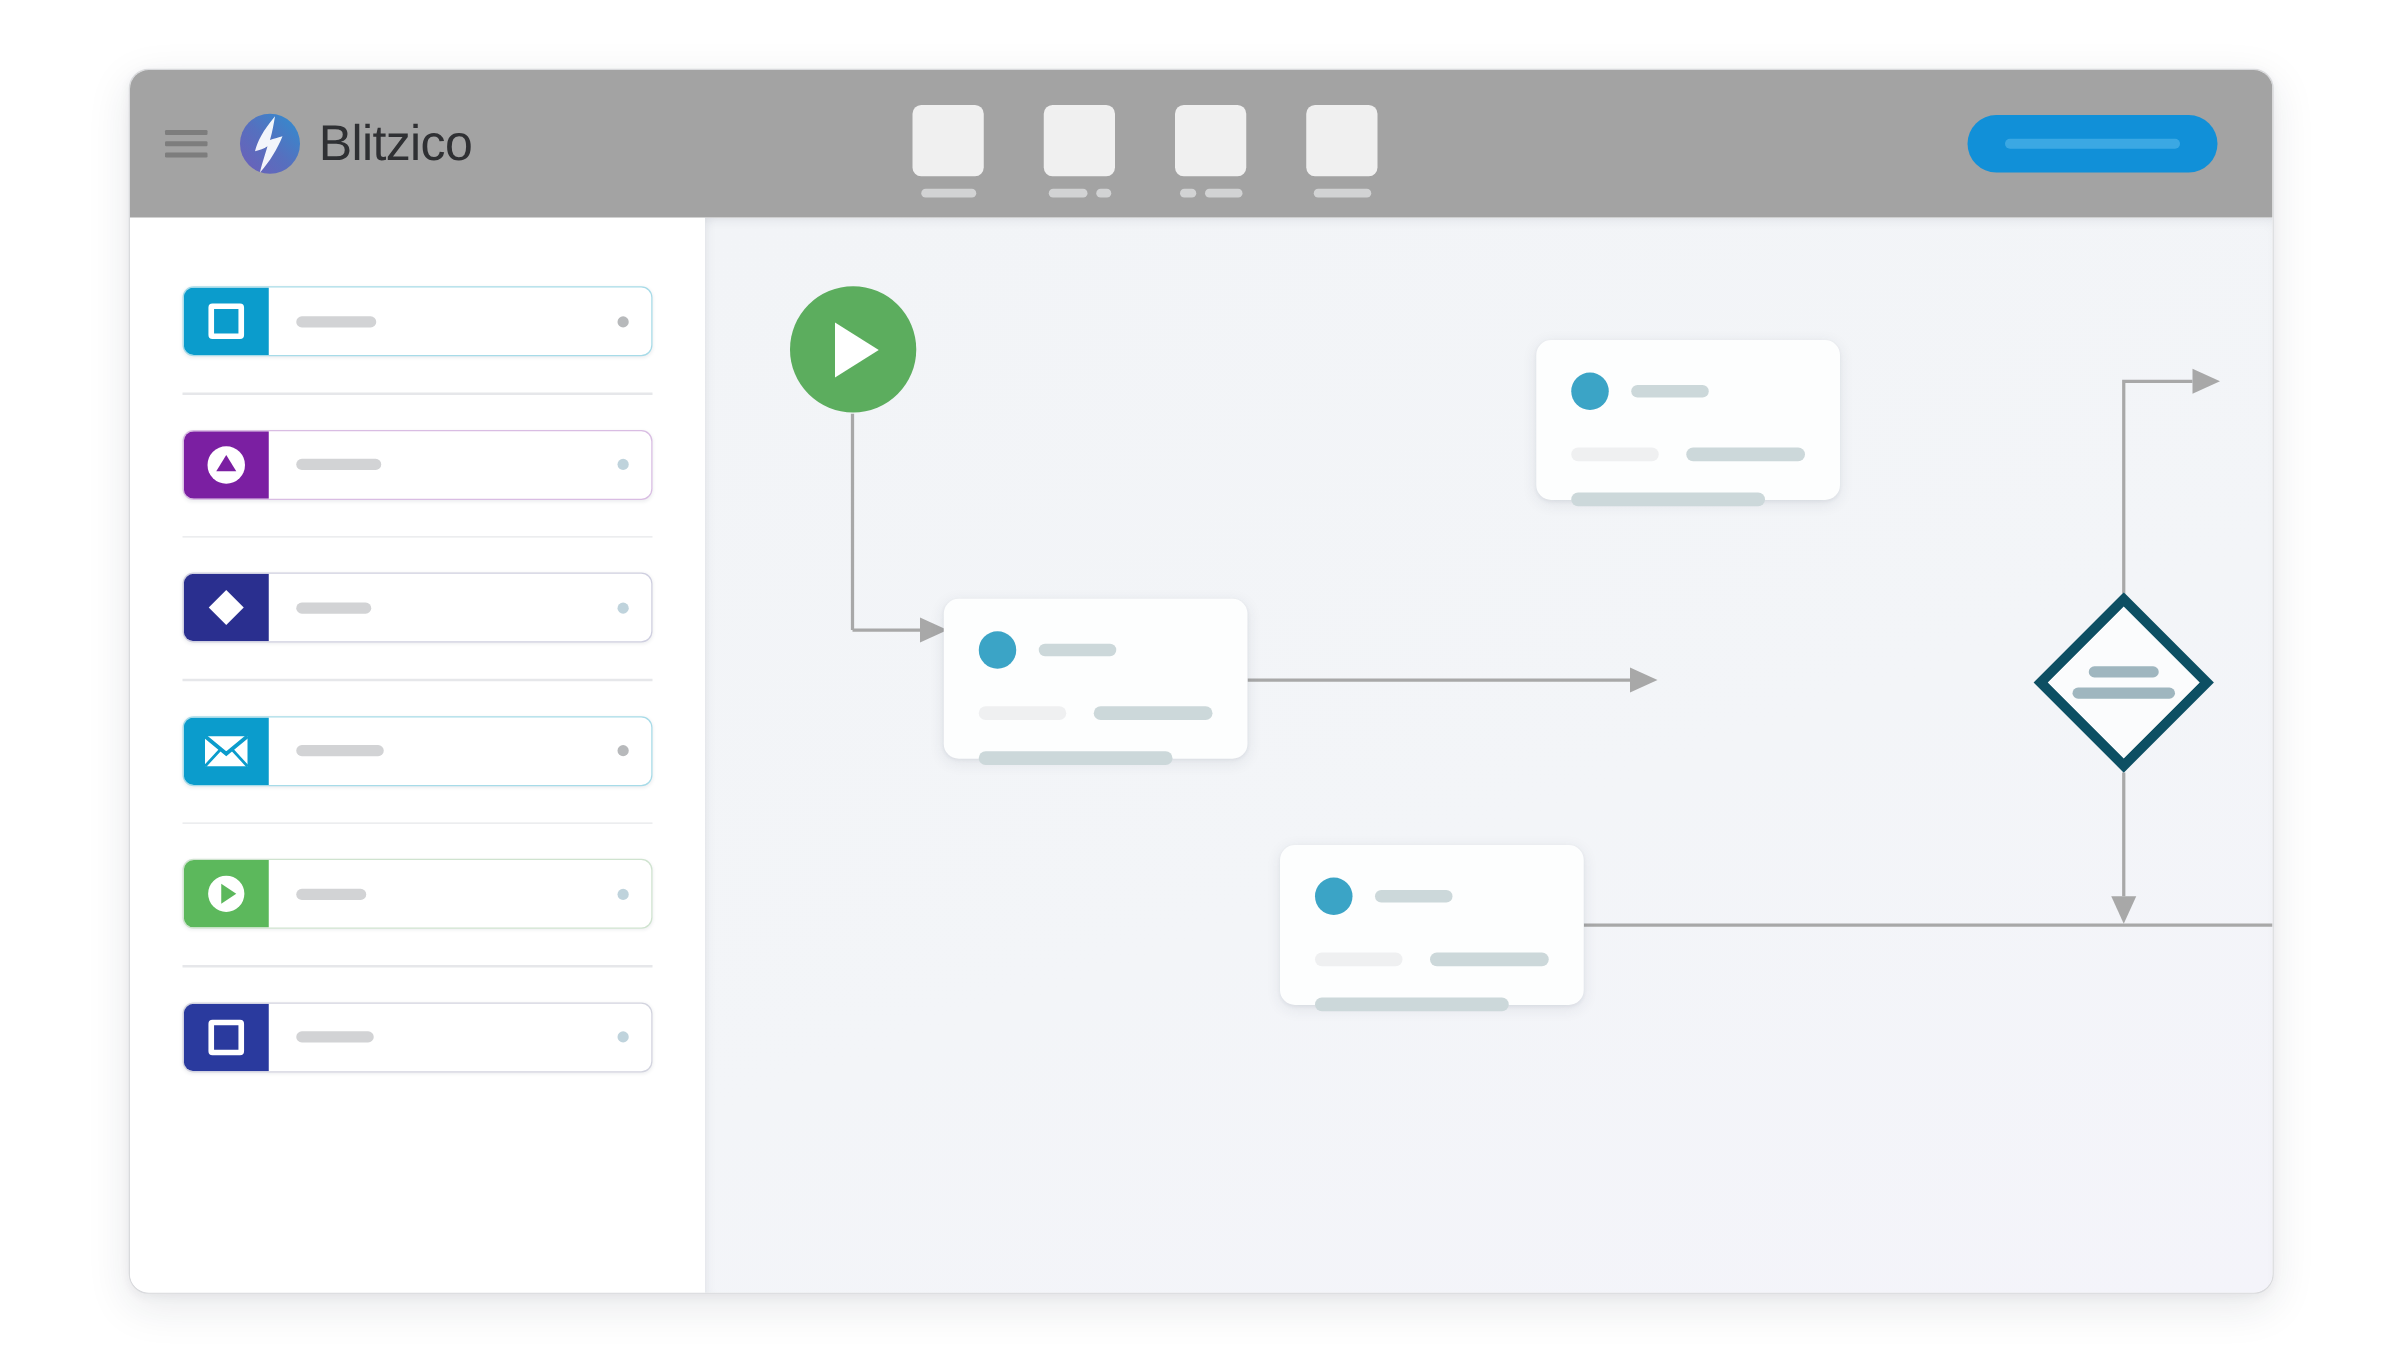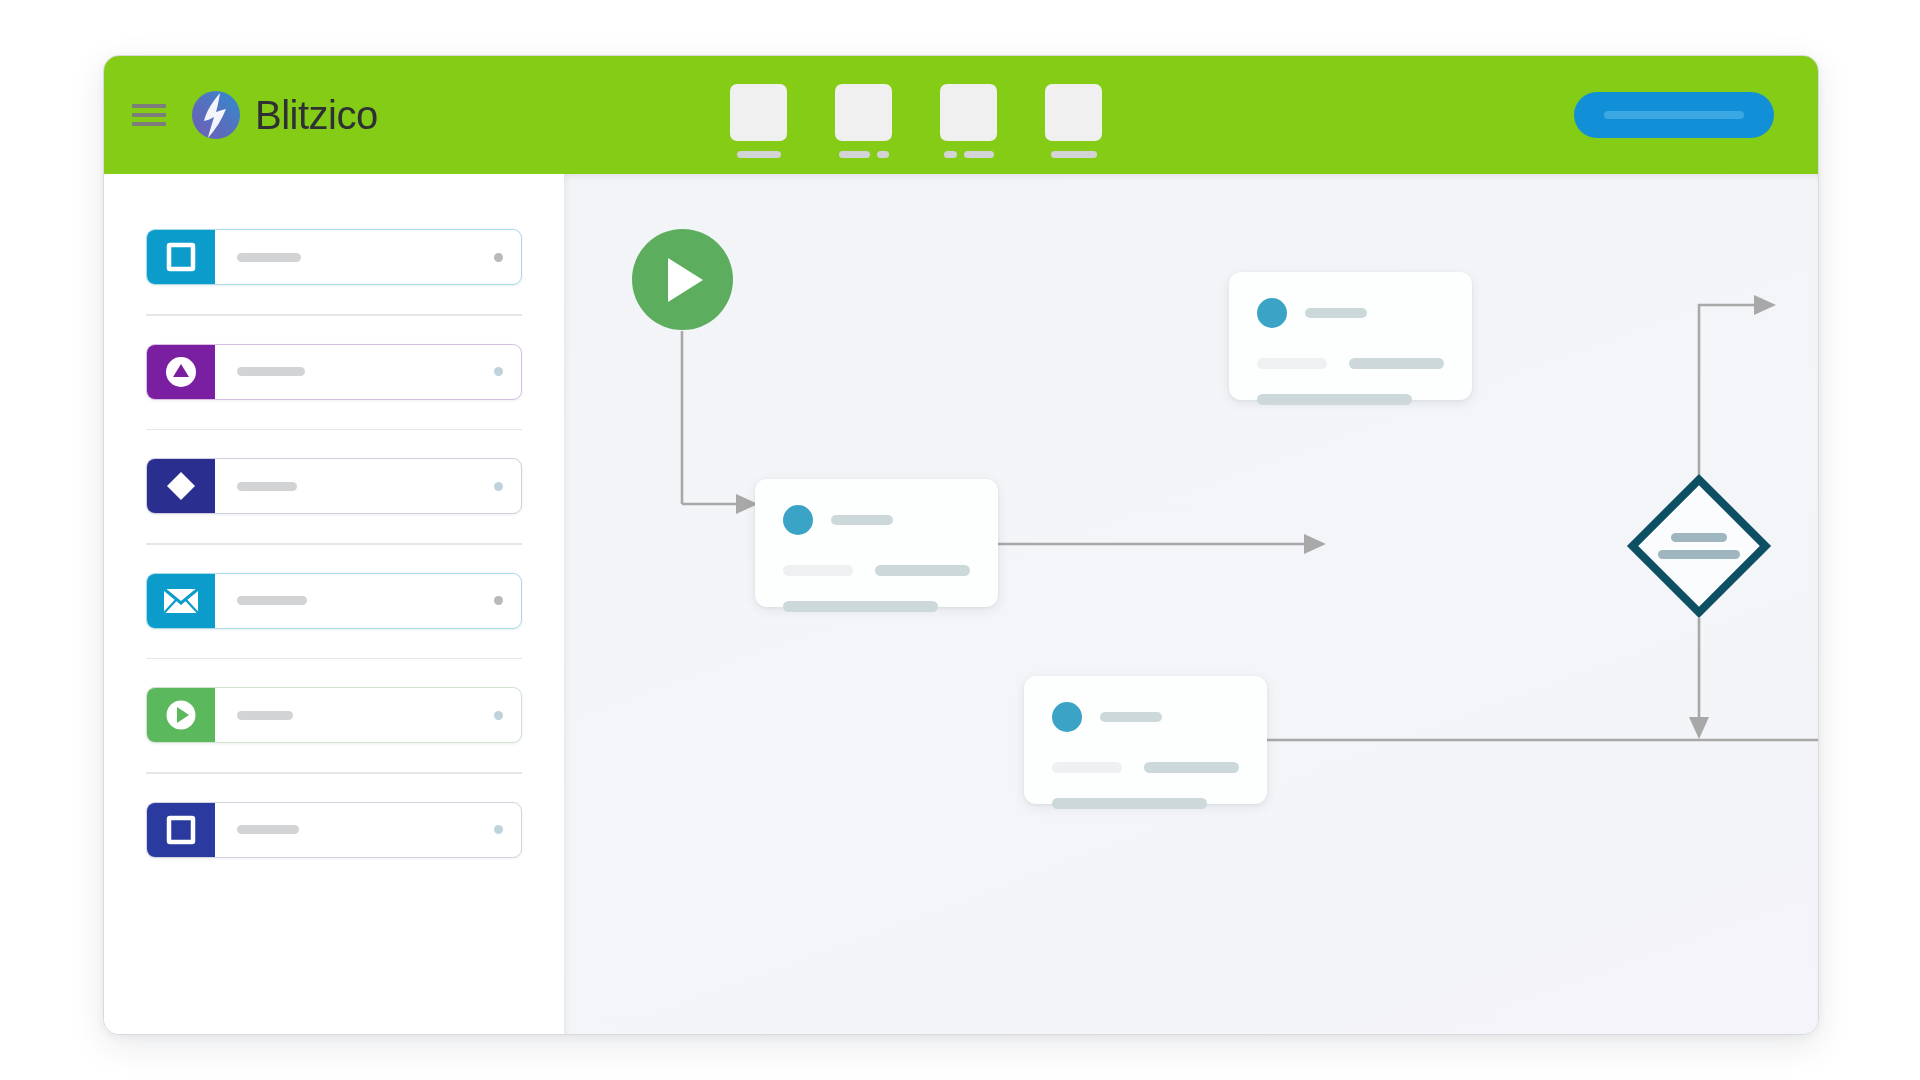--- a/index.html
+++ b/index.html
@@ -19,21 +19,21 @@
     border: 1.5px solid #d9dadd;
     border-radius: 16px;
     overflow: hidden;
     box-shadow: 0 10px 34px rgba(30,40,60,0.10), 0 2px 8px rgba(30,40,60,0.05);
   }
 
   
   .header {
     position: absolute; left: 0; top: 0;
     width: 100%; height: 118px;
-    background: #84cc16;
+    background: #a3a3a3;
     display: flex; align-items: center;
     z-index: 5;
   }
   .hamburger {
     position: absolute; left: 28px; top: 50%;
     transform: translateY(-50%);
     width: 34px; height: 22px;
     display: flex; flex-direction: column; justify-content: space-between;
     cursor: pointer;
   }

